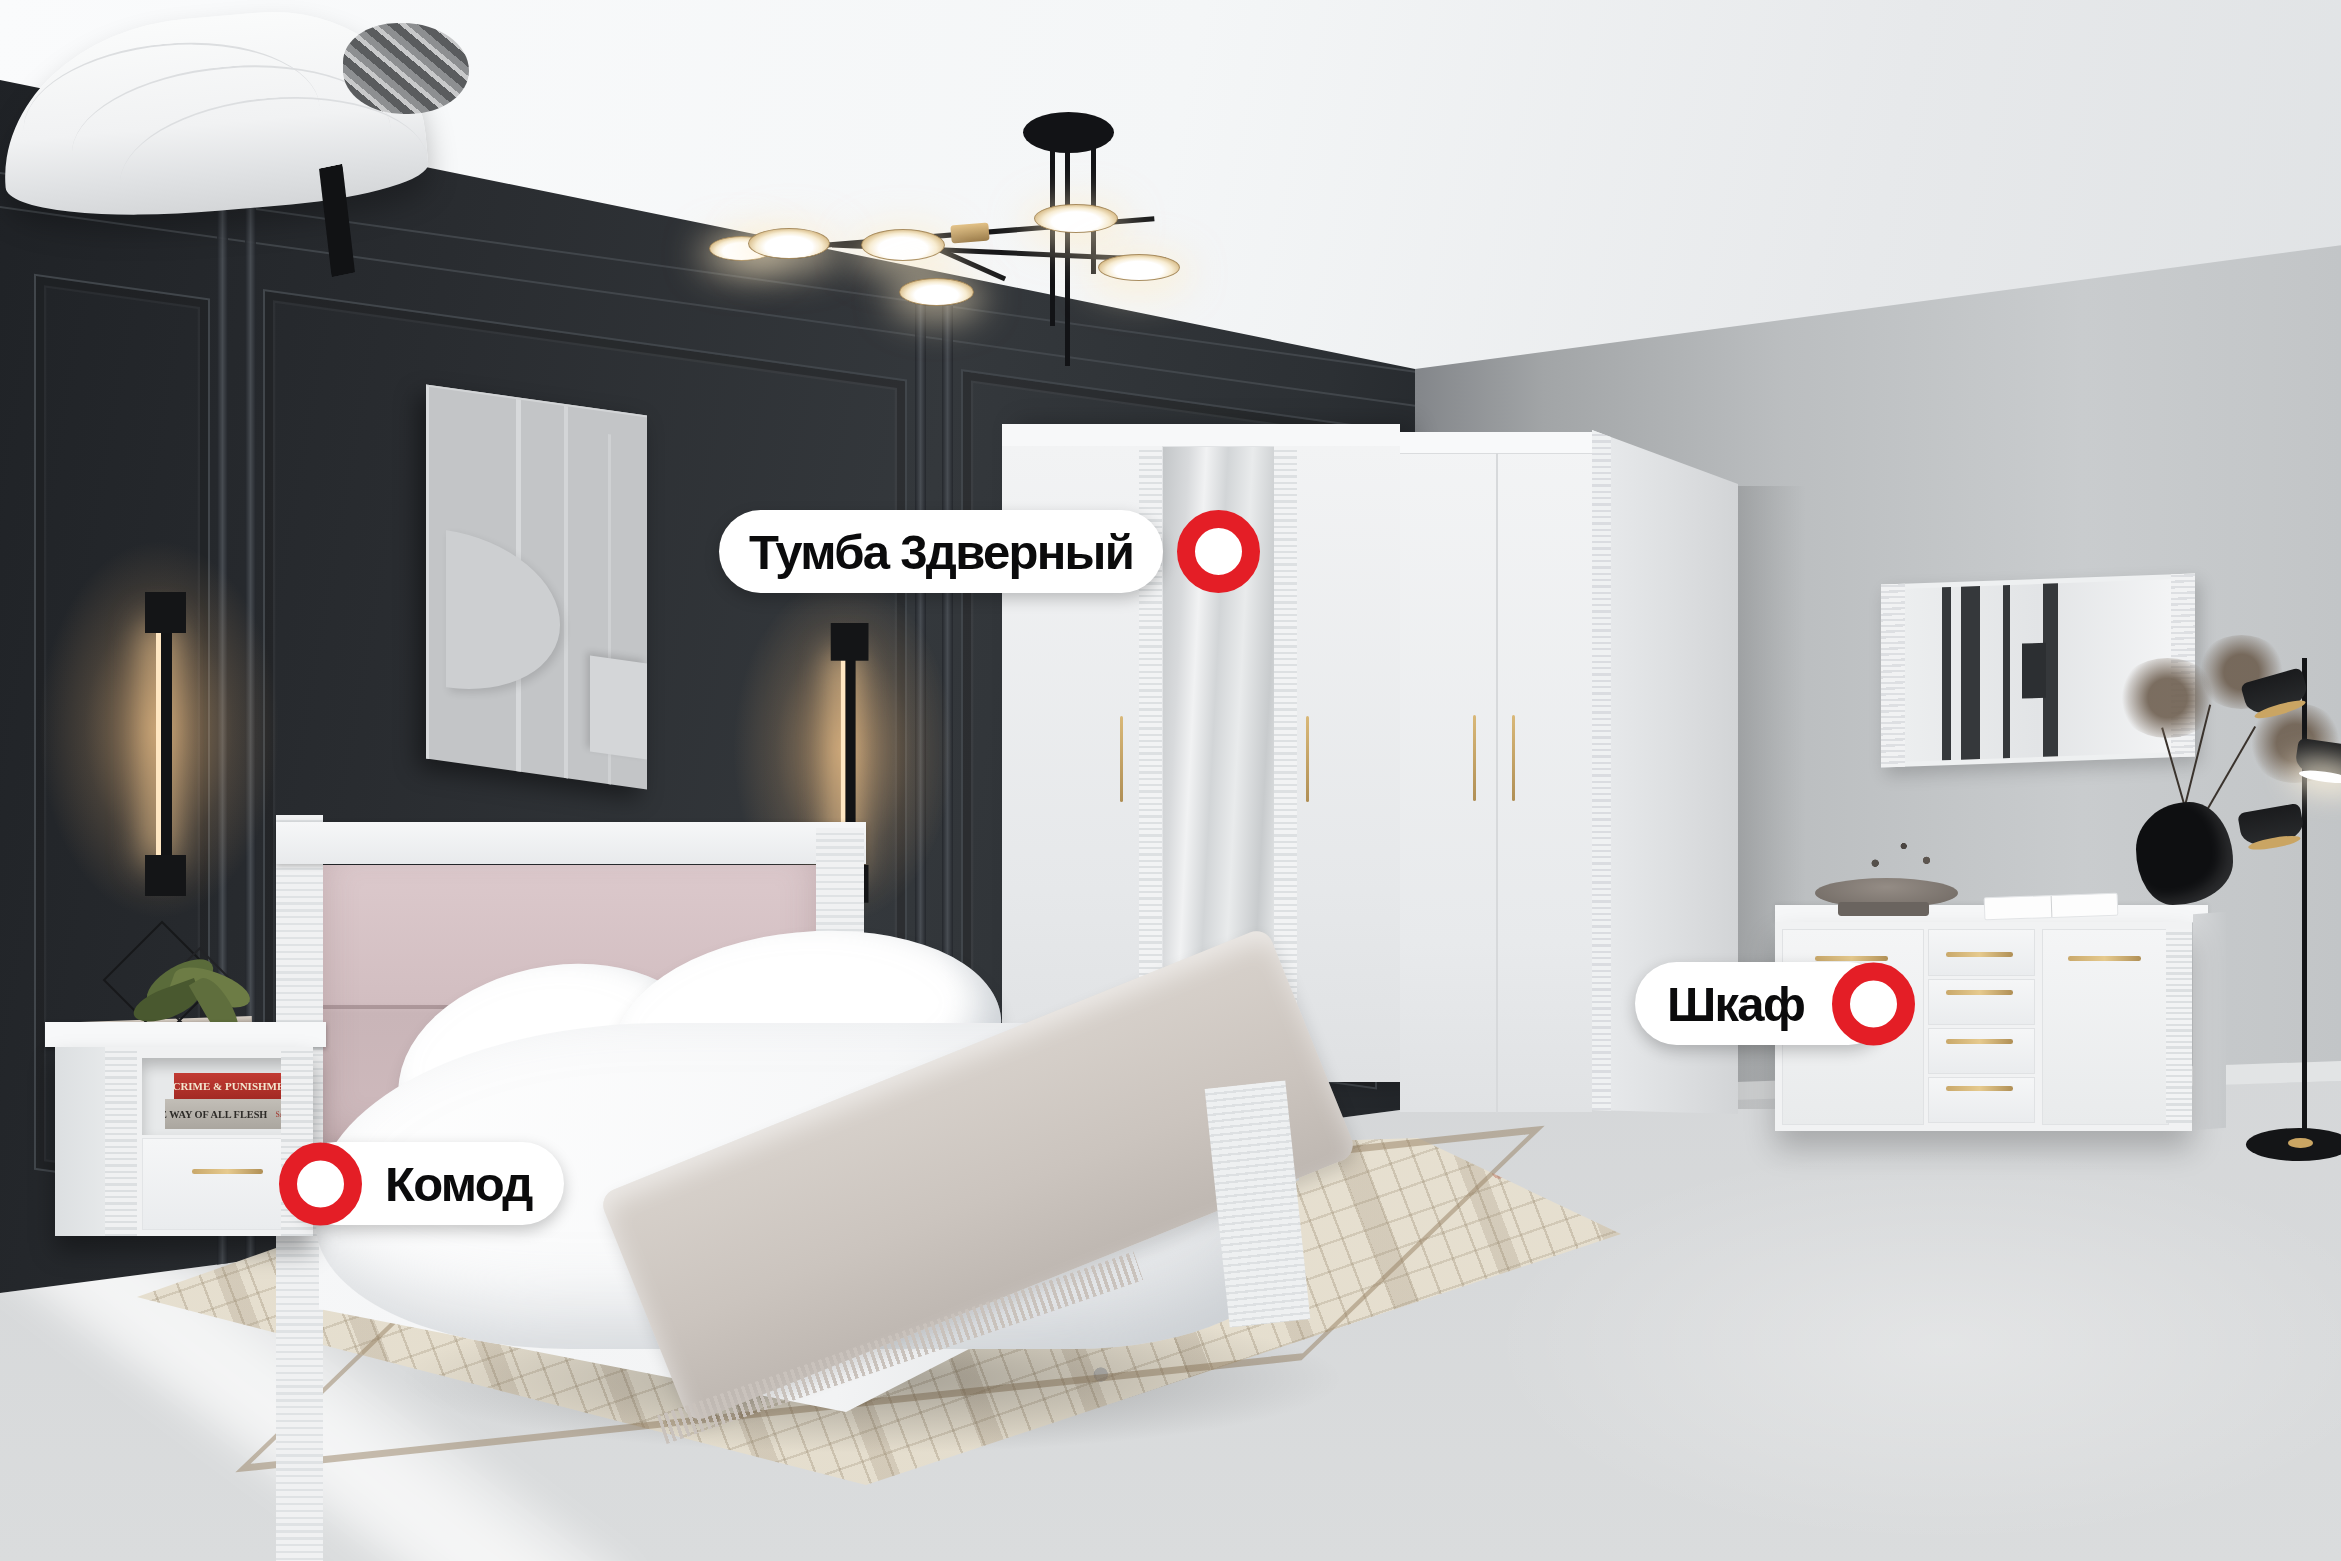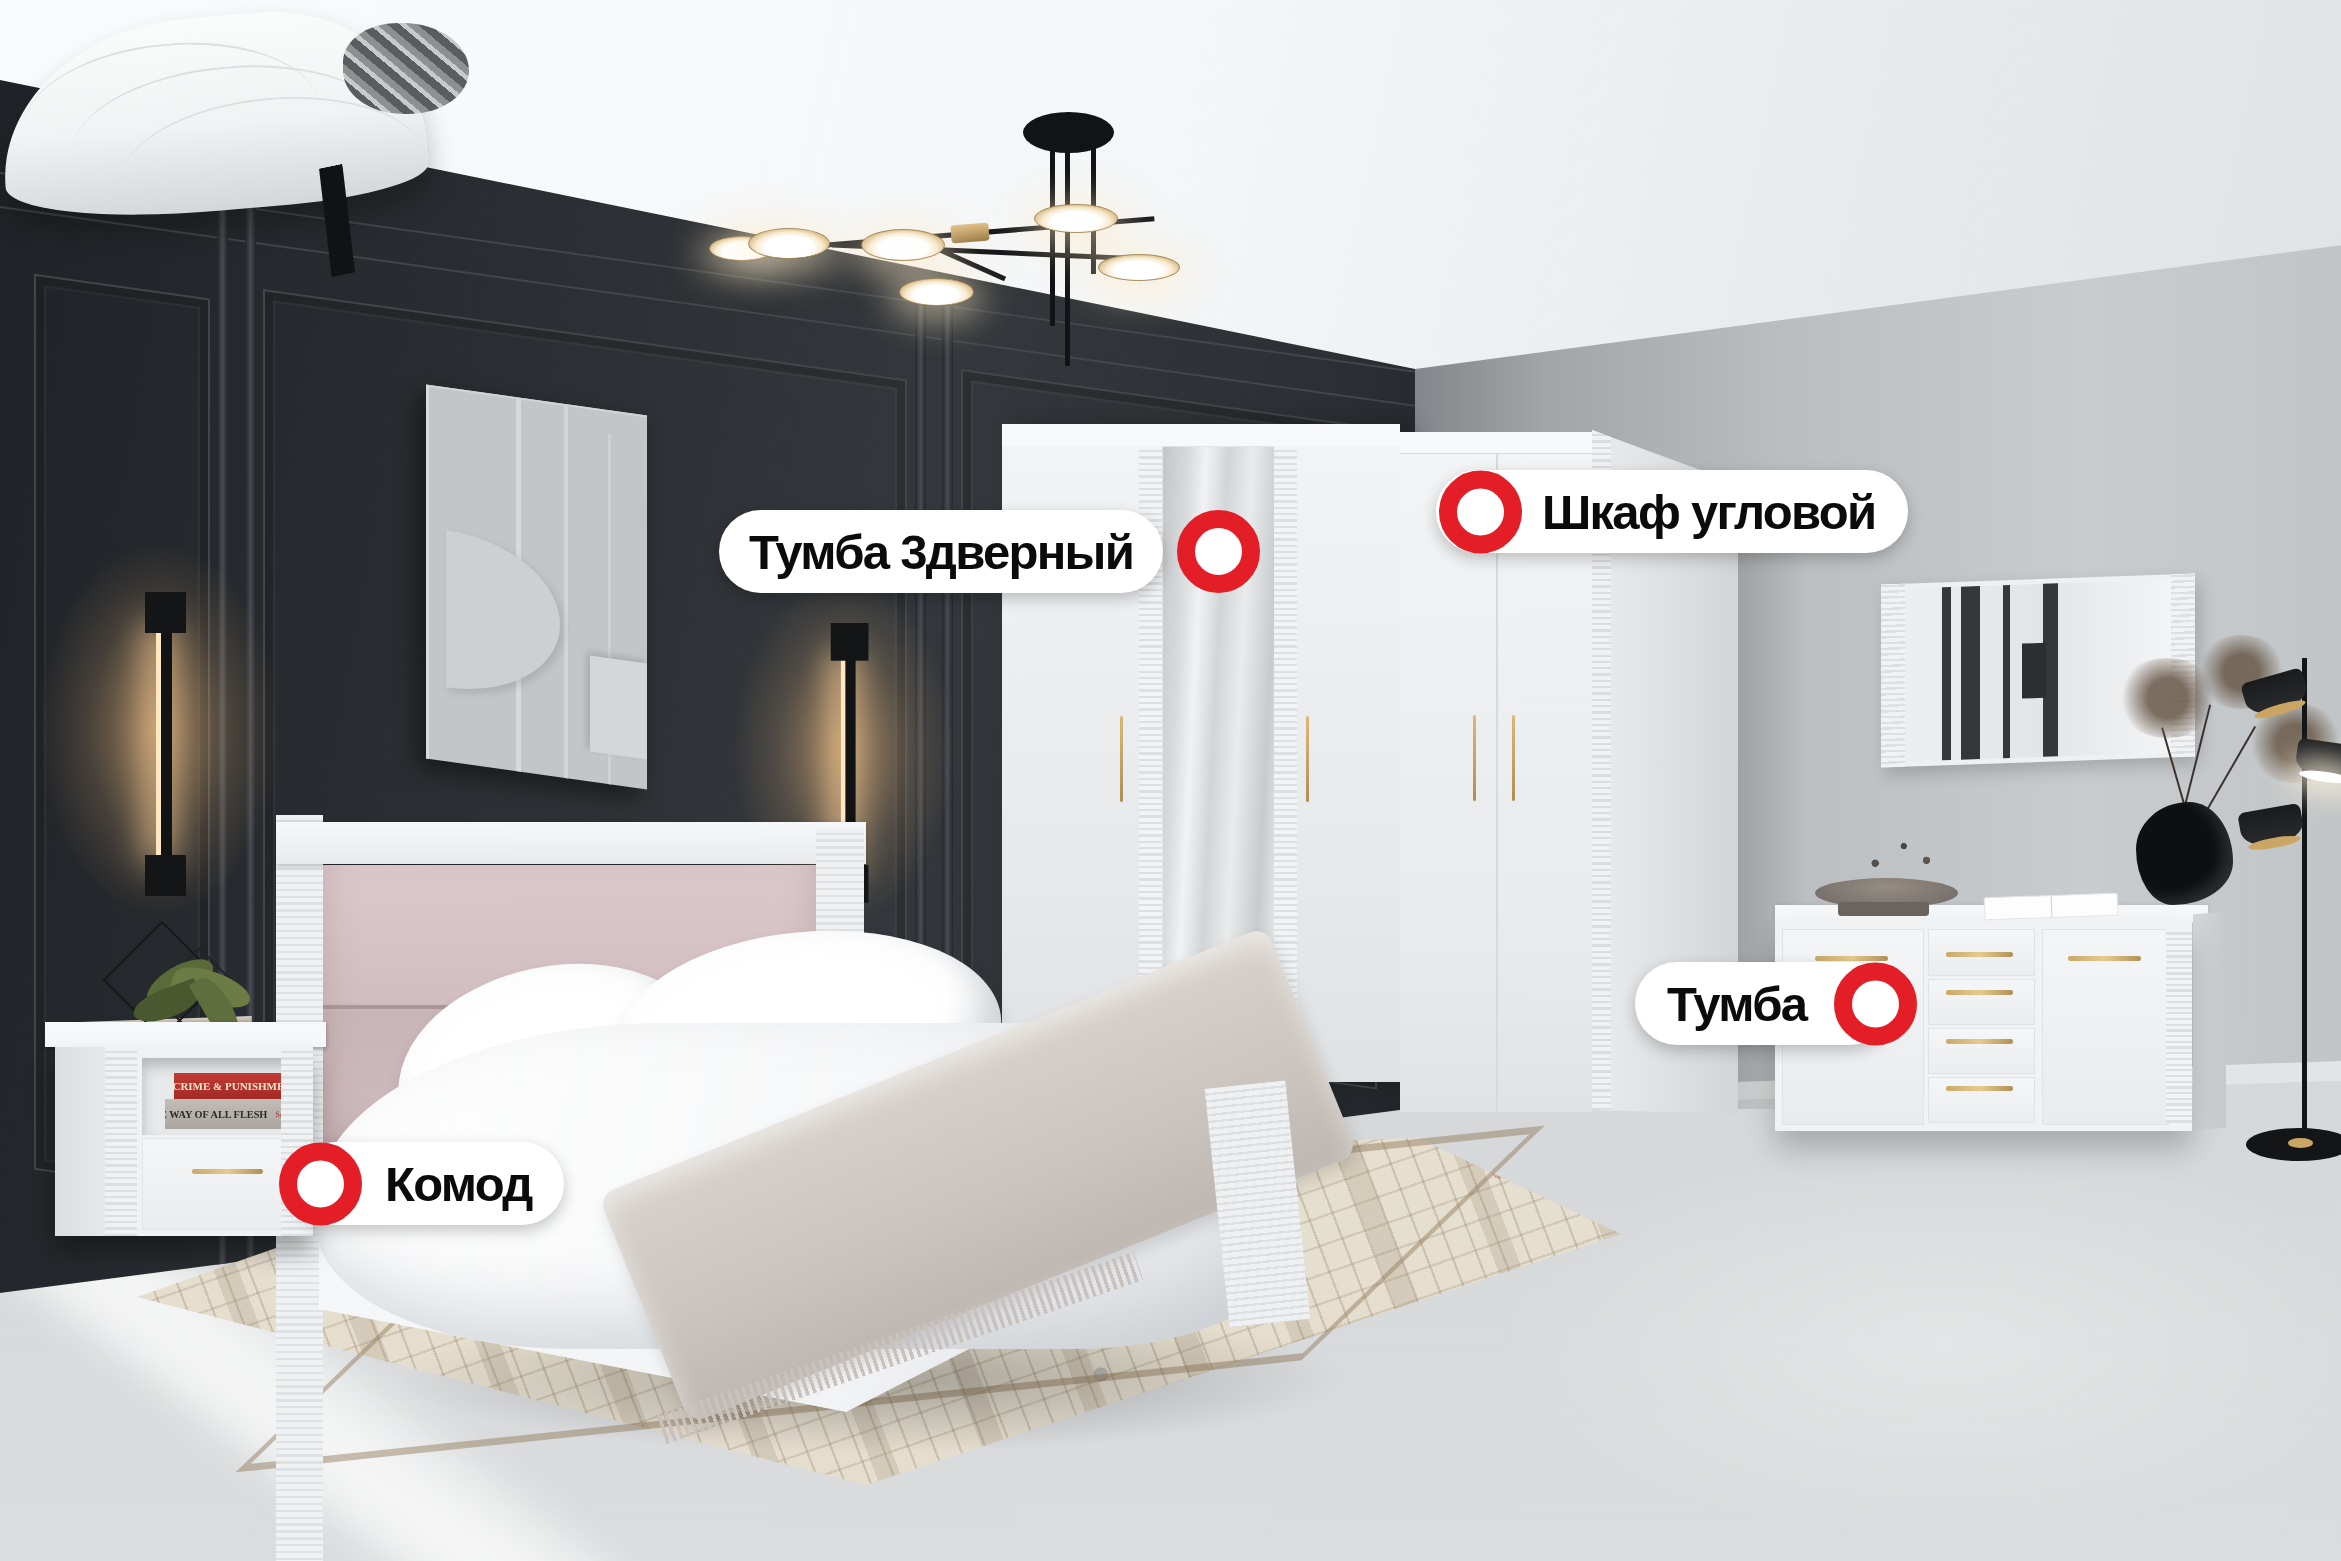--- a/index.html
+++ b/index.html
@@ -408,30 +408,24 @@
     <div class="throw2"></div>
   </div>
 
   <div class="label lbl-1" style="left:719px;top:510px;">
     <div class="pill">
       <span>Тумба 3дверный</span>
     </div>
     <div class="ring"></div>
   </div>
 
-  <div class="label lbl-2" style="left:1436px;top:470px;">
-    <div class="pill">
-      <div class="ring in"></div>
-      <span>Шкаф угловой</span>
-    </div>
-  </div>
 
   <div class="label lbl-3" style="left:1635px;top:962px;">
     <div class="pill">
-      <span>Тумба</span>
+      <span>Шкаф</span>
       <div class="ring in"></div>
     </div>
   </div>
 
 
   <div class="label lbl-5" style="left:294px;top:1142px;">
     <div class="pill">
       <div class="ring in"></div>
       <span>Комод</span>
     </div>

